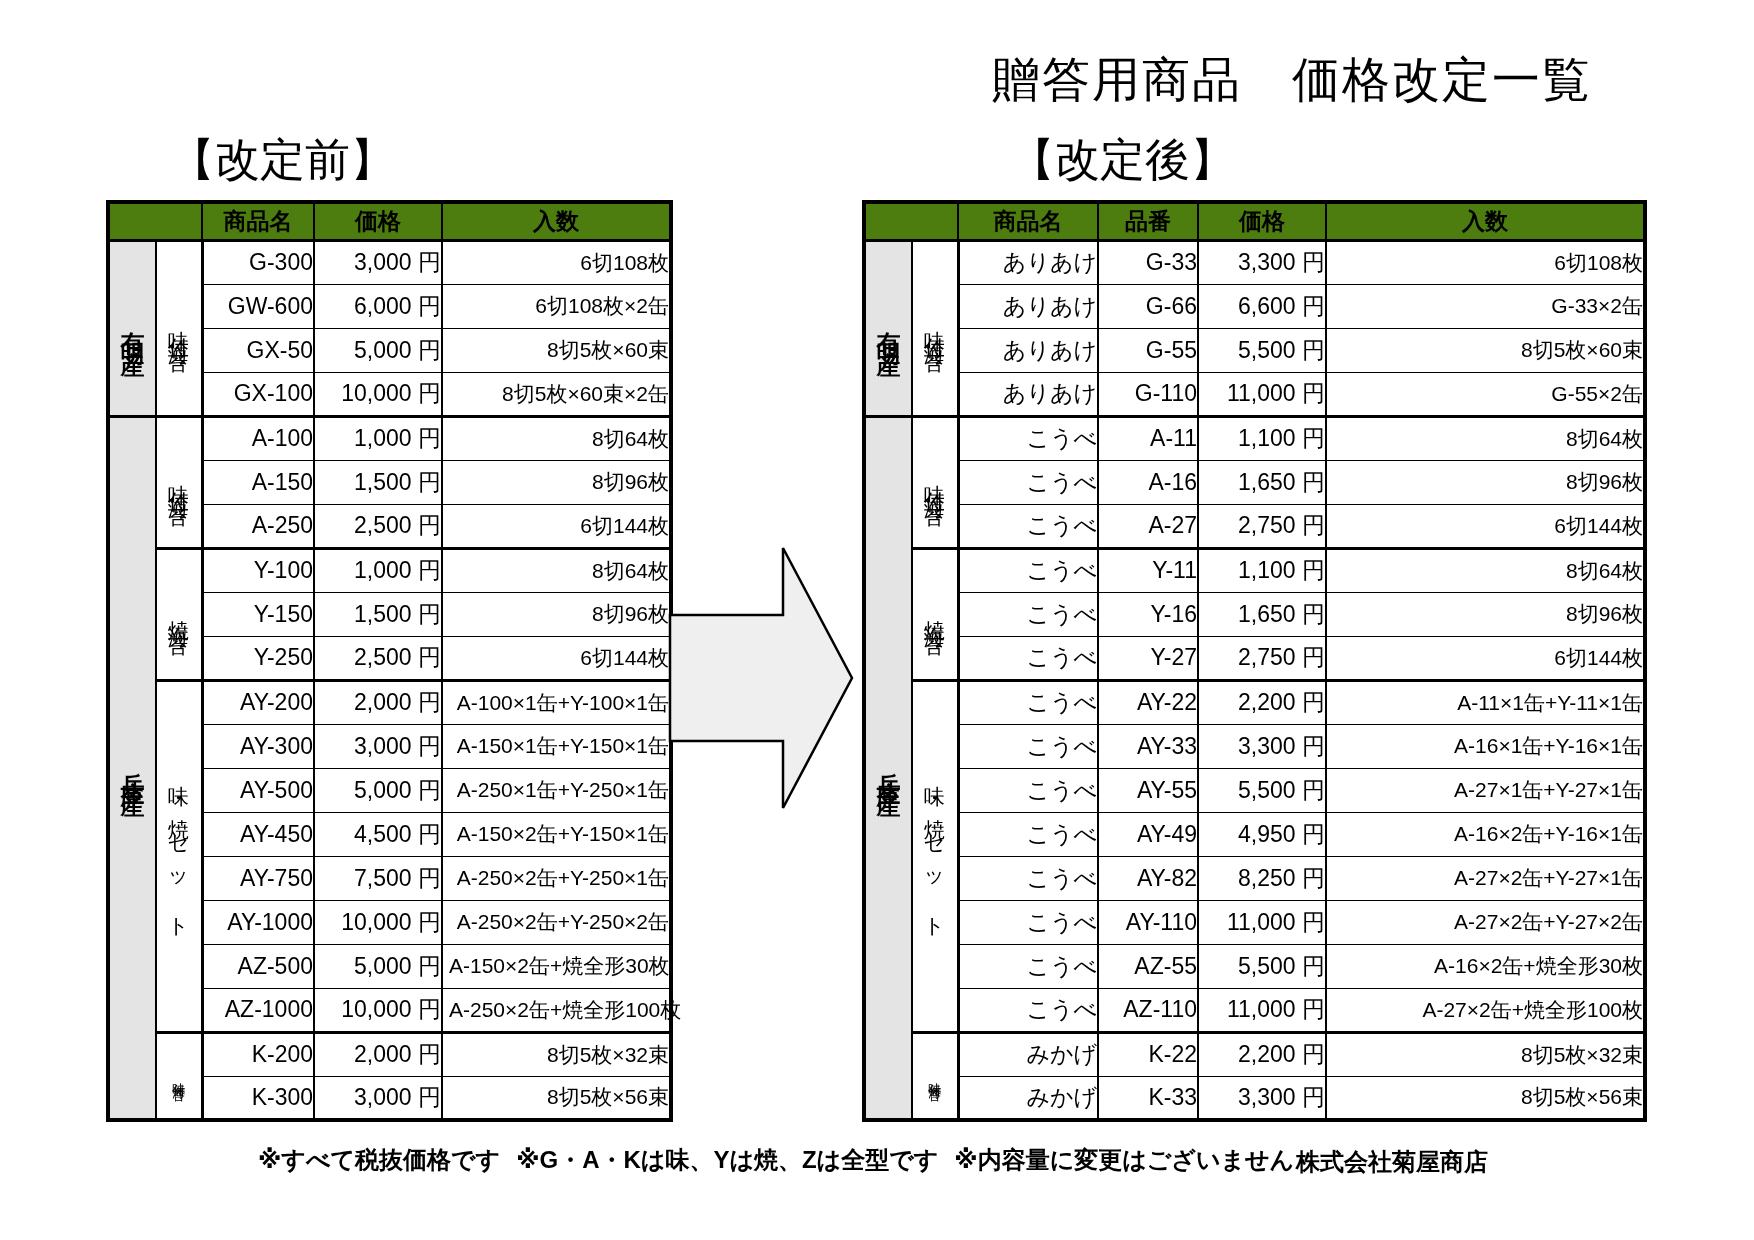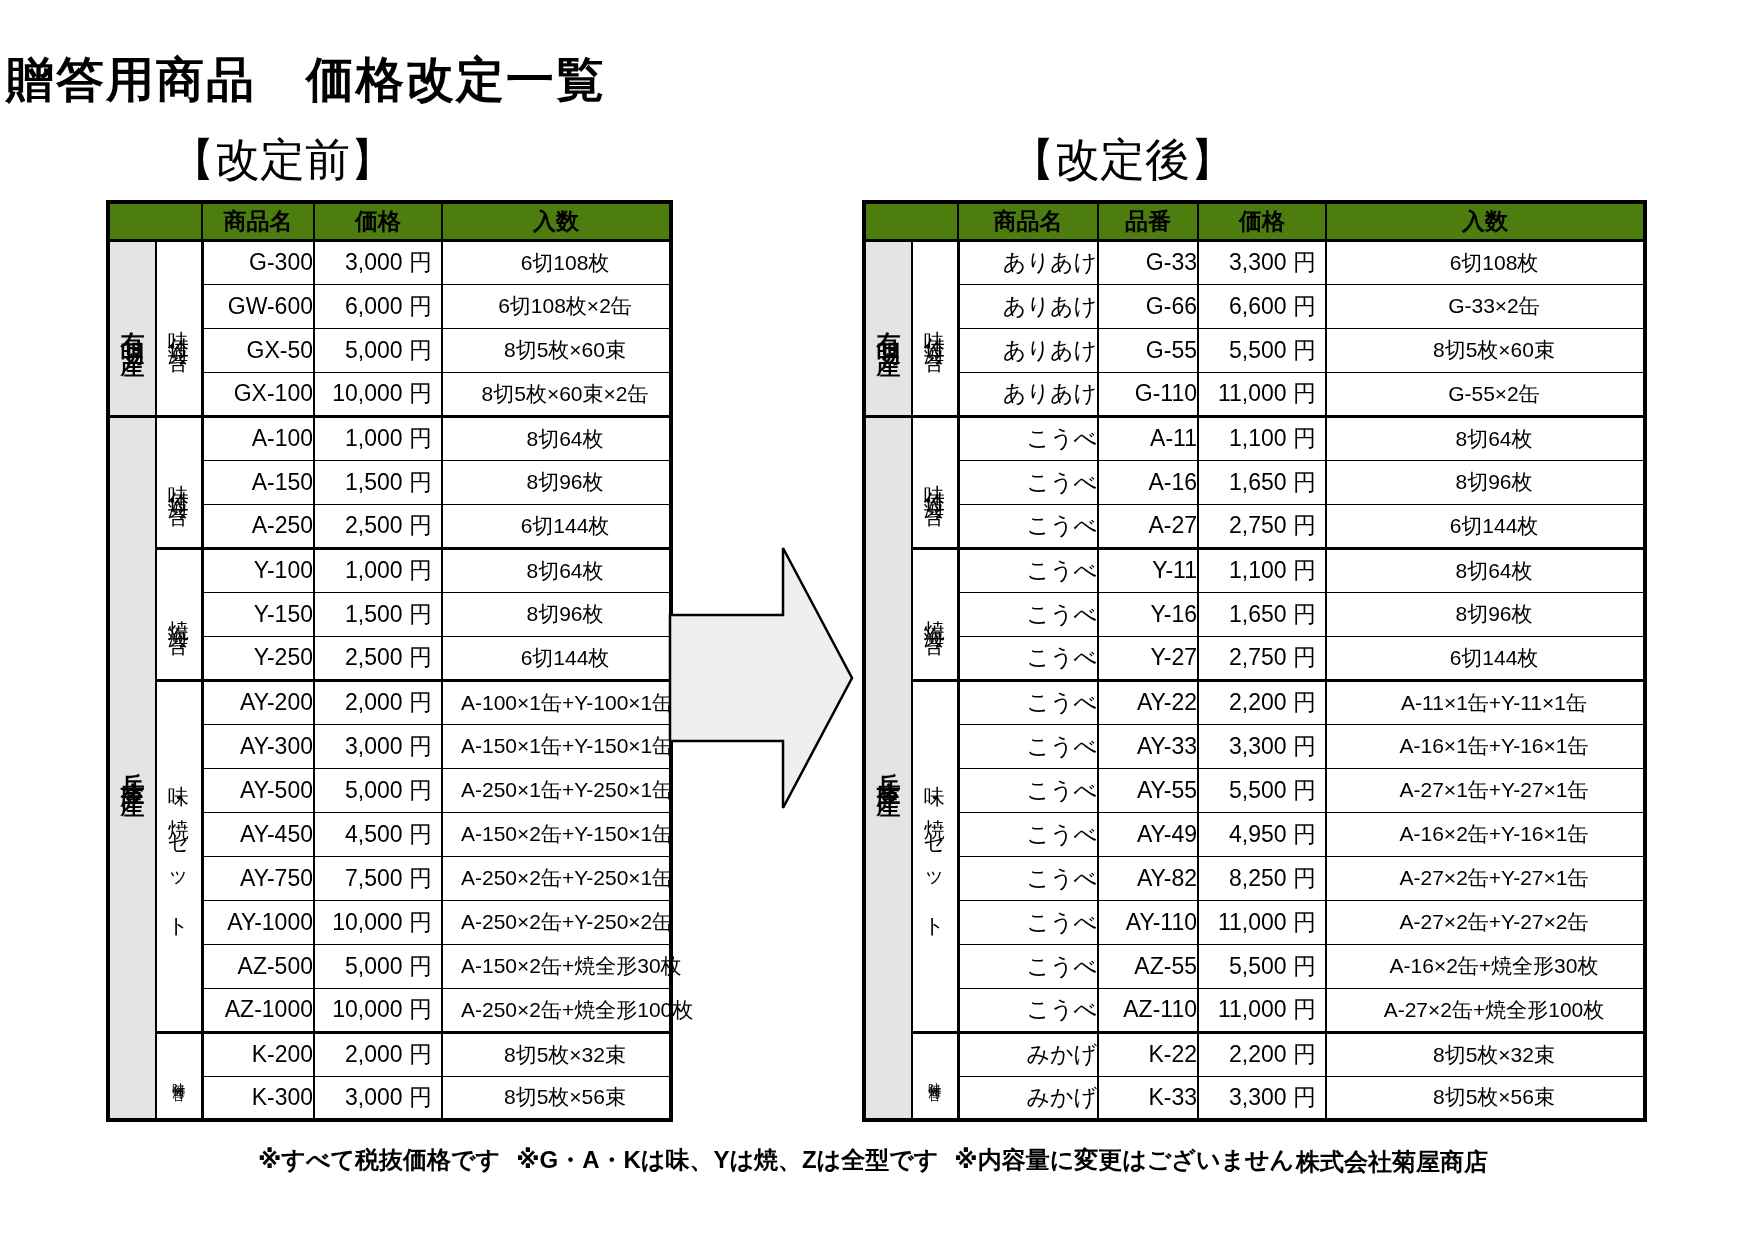--- a/index.html
+++ b/index.html
@@ -1,22 +1,22 @@
 <!DOCTYPE html>
 <html><head>
 <meta charset="utf-8">
 <style>
   html,body { margin:0; padding:0; background:#ffffff; }
   body {
     width:1754px; height:1240px; position:relative; overflow:hidden;
     font-family:"Liberation Sans","DejaVu Sans",sans-serif; color:#000;
   }
   #title {
-    position:absolute; left:6px; top:48px; width:1580px; text-align:left;
-    font-size:48px; font-weight:bold; letter-spacing:2px; white-space:pre;
+    position:absolute; left:12px; top:48px; width:1580px; text-align:right;
+    font-size:48px; font-weight:normal; letter-spacing:2px; white-space:pre;
   }
   .section-heading {
     position:absolute; top:130px; font-size:45px; display:flex; gap:54px;
     white-space:nowrap; font-weight:normal;
   }
   #heading-before { left:170px; }
   #heading-after  { left:1010px;flex-direction:column; }
 
   table.ptable {
     position:absolute; border-collapse:collapse; table-layout:fixed;
@@ -29,22 +29,22 @@
   }
   .ptable thead th {
     background:#4d7c0f; font-weight:bold; text-align:center;
     height:38px; border-bottom-width:3px;
   }
   .ptable tbody tr { height:44px; }
   .ptable tr.group-start > td { border-top-width:3px; }
   td.region-cell { background:#e4e4e4; }
   td.cat-cell    { border-right-width:3px; background:#fff; }
   td.name-cell, td.code-cell { text-align:right; }
-  td.price-cell    { text-align:right; padding-right:9px; }
-  td.contents-cell { text-align:center;  padding-left:18px; font-size:21px; }
+  td.price-cell    { text-align:right; }
+  td.contents-cell { text-align:right;  padding-left:6px; font-size:21px; }
 
   .vert {
     writing-mode:vertical-rl; text-orientation:upright;
     margin:0 auto; line-height:1; display:block; width:max-content;
   }
   .vert-region { font-weight:bold; font-size:24px; letter-spacing:10px; }
   .vert-cat    { font-size:21px; letter-spacing:7px; }
   .vert-spread { letter-spacing:17px; }
   .vert-small  { font-size:13px; letter-spacing:2px; }
 

